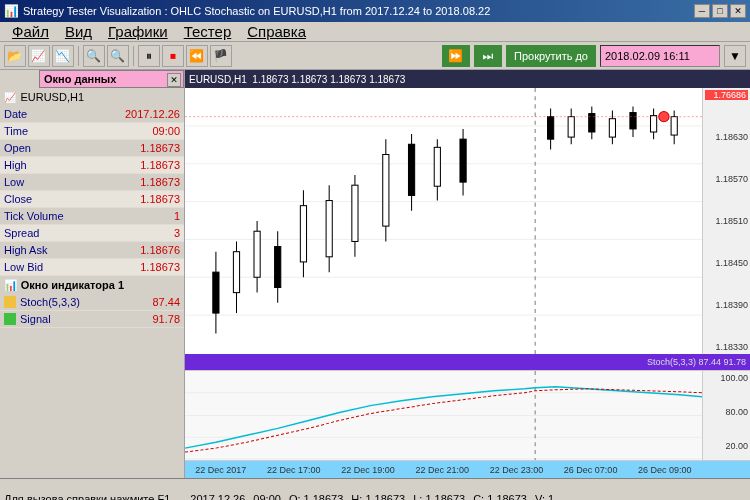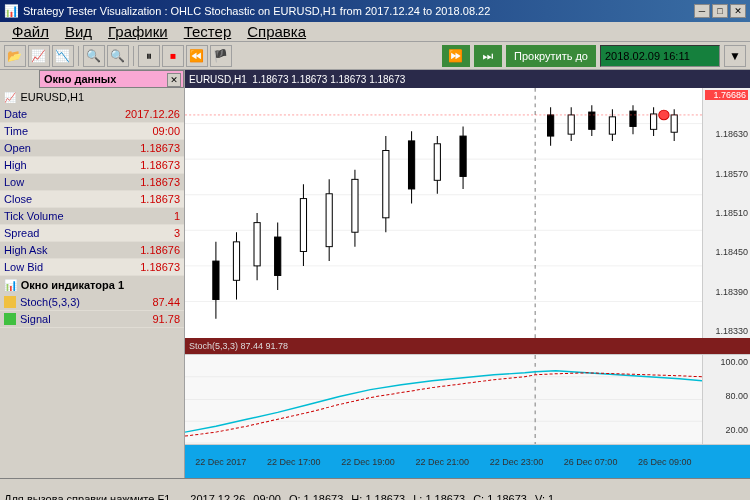--- a/index.html
+++ b/index.html
@@ -68,21 +68,21 @@
     .scroll-to-btn {
       background: #3a8a3a;
       color: white;
       border: none;
       padding: 2px 8px;
       font-size: 11px;
       cursor: pointer;
       height: 22px;
     }
     .datetime-input {
-      background: #15803d;
+      background: #f9a8d4;
       border: 1px inset #888;
       padding: 1px 4px;
       font-size: 11px;
       height: 22px;
       width: 120px;
     }
 
     
     .main-content {
       display: flex;
@@ -229,31 +229,32 @@
       border-left: 1px solid #cccccc;
       border-top: 1px solid #cccccc;
       display: flex;
       flex-direction: column;
       justify-content: space-between;
       padding: 2px 2px;
       font-size: 9px;
       gap: 24px;
     }
     .chart-info-label {
-      background: #7f1d1d;
+      background: #6d28d9;
       color: #ddd;
       font-size: 9px;
       padding: 1px 4px;
       height: 16px;
       display: flex;
       align-items: center;
+      justify-content: flex-end;
     }
     .time-axis {
-      height: 34px;
-      background: #0ea5e9;
+      height: 18px;
+      background: #7dd3fc;
       border-top: 1px solid #cccccc;
       position: relative;
     }
     .time-axis-labels {
       display: flex;
       justify-content: space-around;
       align-items: center;
       height: 100%;
       font-size: 9px;
       color: #333;

